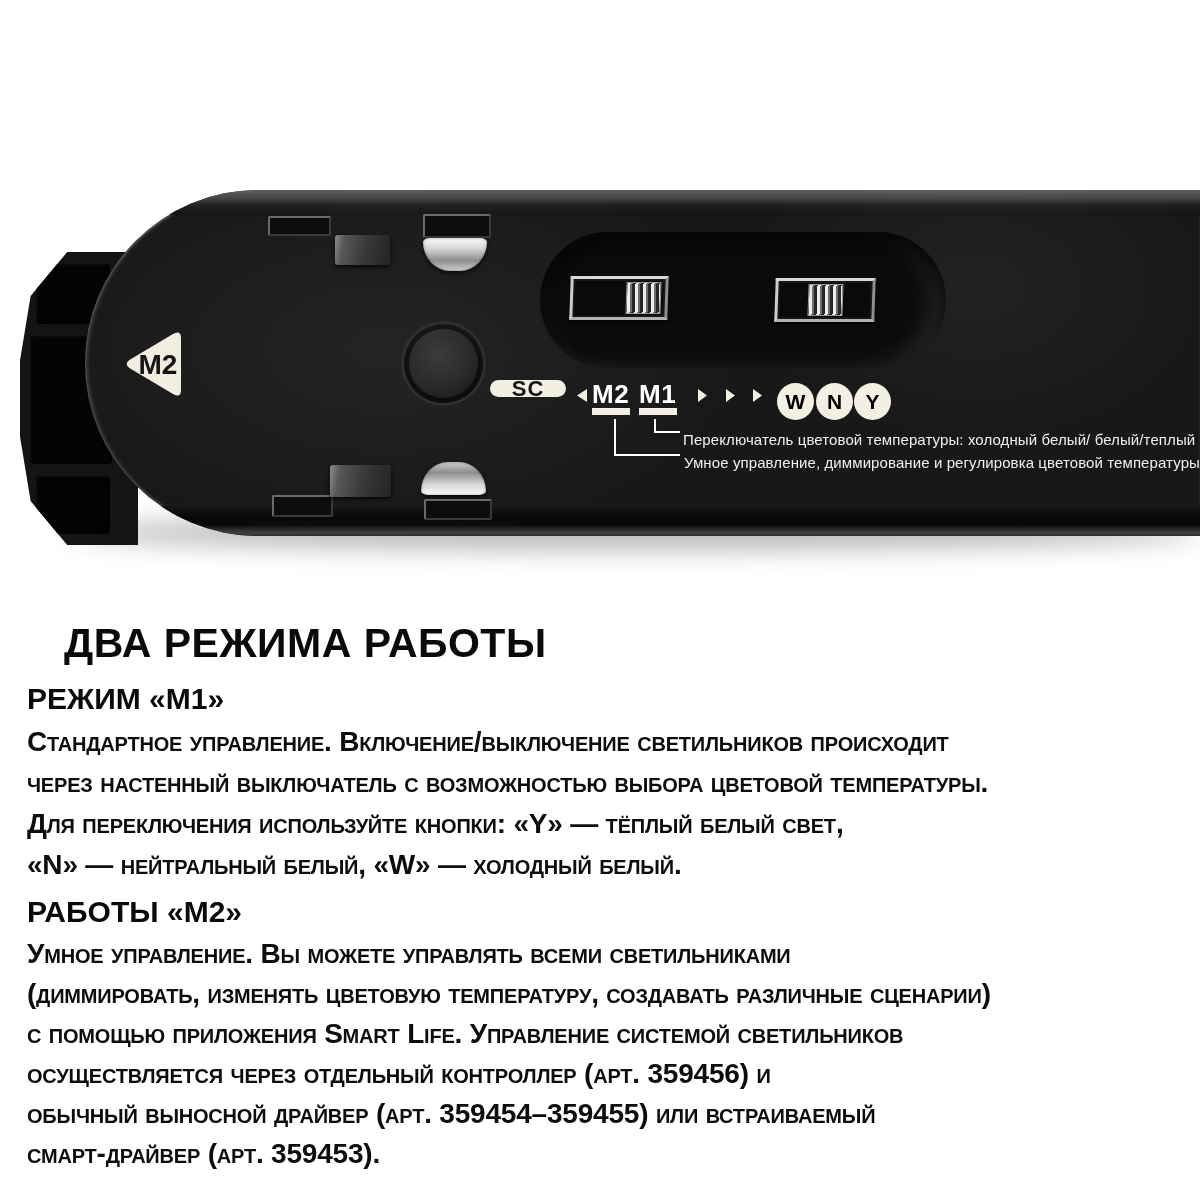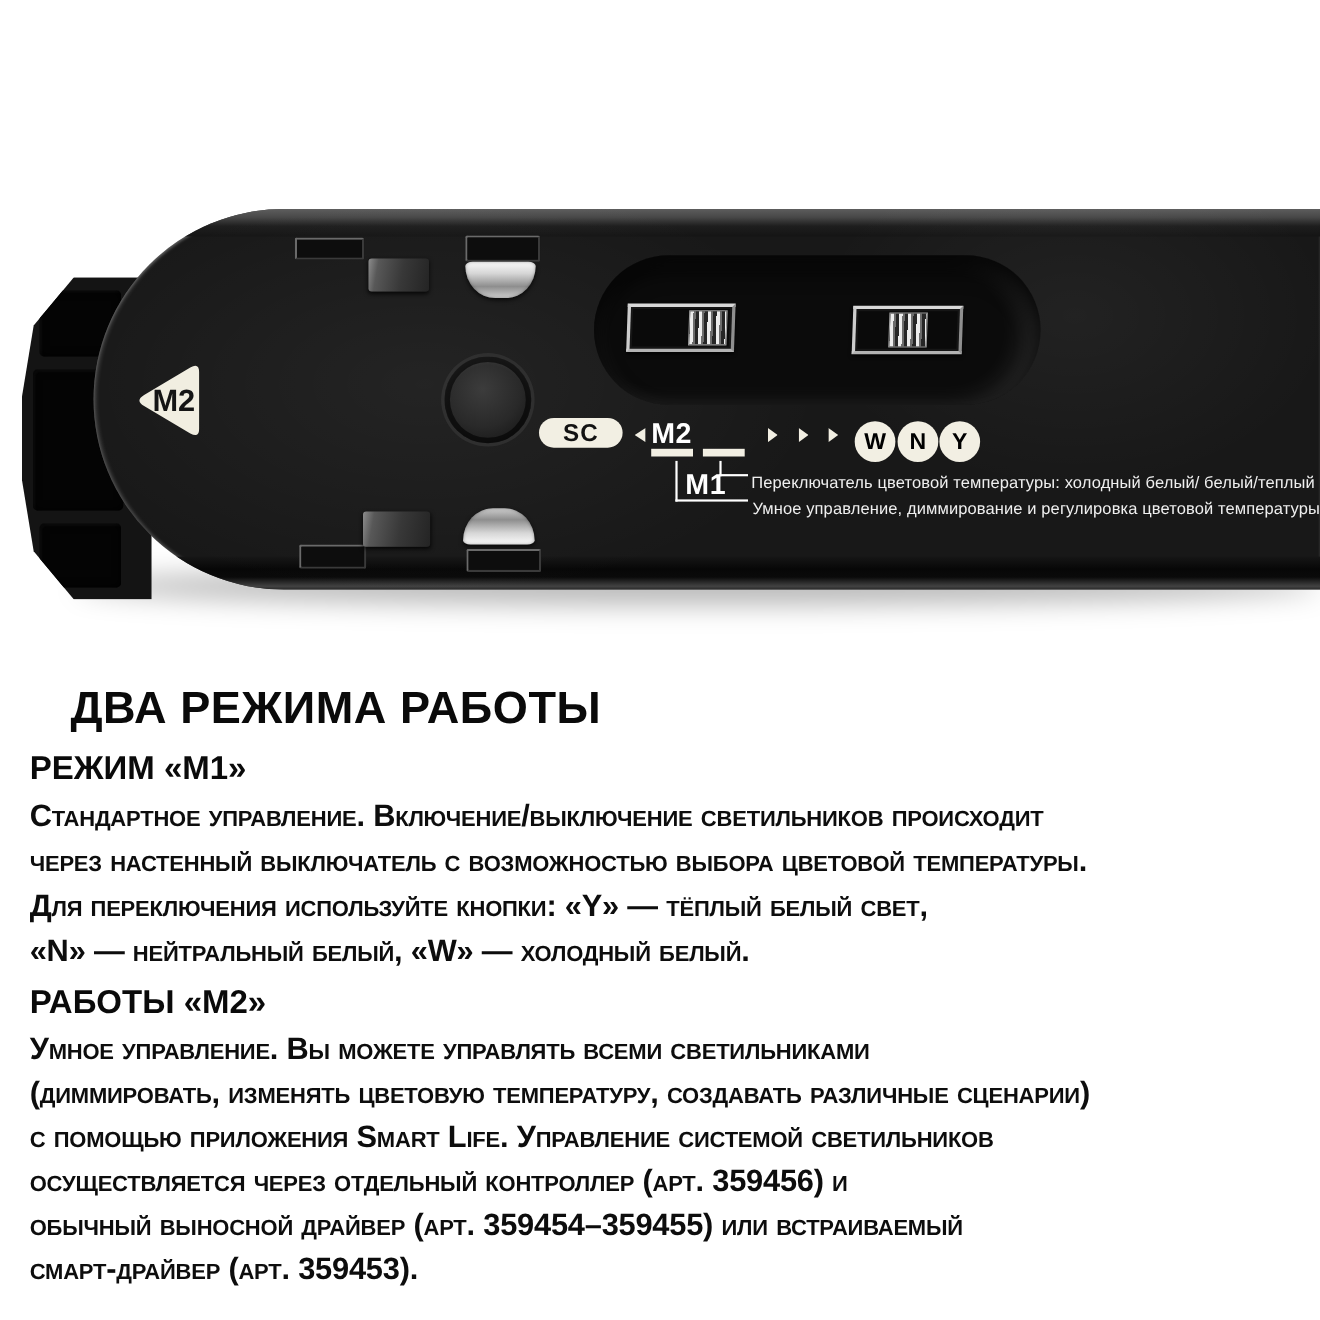--- a/index.html
+++ b/index.html
@@ -52,21 +52,21 @@
           background:repeating-linear-gradient(90deg,#ececec 0 3px,#6c6c6c 3px 5px,#262626 5px 8px);}
 
   .round-button{left:319px;top:134px;width:79px;height:79px;border-radius:50%;
           background:radial-gradient(circle at 44% 38%,#3c3c3c 0%,#292929 52%,#161616 85%);
           box-shadow:inset 0 0 0 5px rgba(0,0,0,.6), 0 0 0 3px rgba(70,70,70,.4),
                      inset 0 4px 6px rgba(255,255,255,.08);}
 
   
   .dir-note{left:104px;top:139px;color:#fff;font-weight:bold;font-size:20px;line-height:23px;
             white-space:pre-line;letter-spacing:.2px;}
-  .pill{left:405px;top:190px;width:76px;height:27px;border-radius:14px;background:#f2efe3;
+  .pill{left:405px;top:190px;width:76px;height:17px;border-radius:14px;background:#f2efe3;
         color:#121212;font-weight:bold;font-size:22px;display:flex;align-items:center;
         justify-content:center;letter-spacing:1px;}
   .mode-label{color:#fff;font-weight:bold;font-size:26px;letter-spacing:.5px;top:189px;}
   .mode-underline{position:absolute;top:218px;width:38px;height:7px;background:#f2efe3;}
   .arrow-left{width:10px;height:13px;background:#f2efe3;clip-path:polygon(100% 0,100% 100%,0 50%);}
   .arrow-right{width:9px;height:13px;background:#f2efe3;clip-path:polygon(0 0,0 100%,100% 50%);}
   .btn-circle{position:absolute;top:193px;width:37px;height:37px;border-radius:50%;background:#f2efe3;
         color:#000;font-weight:bold;font-size:21px;display:flex;align-items:center;justify-content:center;}
   .leader{position:absolute;border-left:2px solid #fff;border-bottom:2px solid #fff;}
   .callout{position:absolute;color:#efefef;font-size:15px;letter-spacing:.1px;white-space:nowrap;}
@@ -124,21 +124,21 @@
       <path d="M53 9 Q61 4.5 61 13 L61 65 Q61 73.5 53 69 L11 44 Q2.5 39 11 34 Z" fill="#f1eee1"></path>
       <text x="38" y="49" text-anchor="middle" font-size="28" font-weight="bold" fill="#151515">M2</text>
     </svg>
 
 
     <div class="abs pill">SC</div>
     <div class="abs arrow-left" style="left:492px;top:199px;"></div>
 
     <div class="abs mode-label" style="left:507px;">M2</div>
     <div class="mode-underline" style="left:507px;"></div>
-    <div class="abs mode-label" style="left:538px;margin-top:46px;">M1</div>
+    <div class="abs mode-label" style="left:554px;">M1</div>
     <div class="mode-underline" style="left:554px;"></div>
 
     <div class="abs arrow-right" style="left:613px;top:199px;"></div>
     <div class="abs arrow-right" style="left:641px;top:199px;"></div>
     <div class="abs arrow-right" style="left:668px;top:199px;"></div>
 
     <div class="btn-circle" style="left:692px;">W</div>
     <div class="btn-circle" style="left:731px;">N</div>
     <div class="btn-circle" style="left:769px;">Y</div>
 

